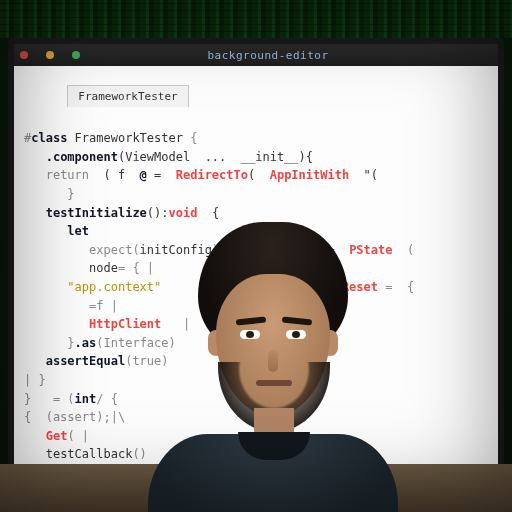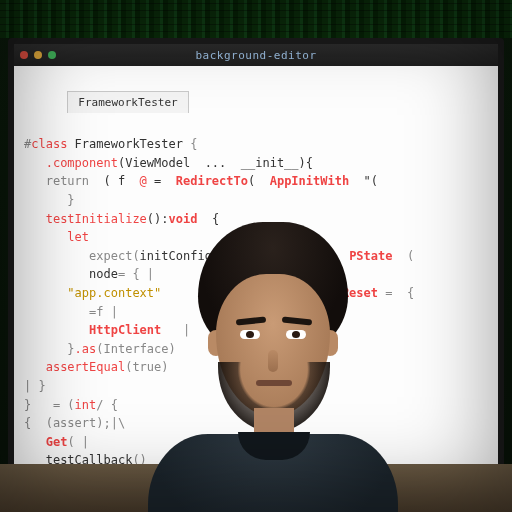--- a/index.html
+++ b/index.html
@@ -5,26 +5,26 @@
   html,body{margin:0;padding:0;width:512px;height:512px;overflow:hidden;font-family:Consolas,Menlo,monospace;font-size:12px;background:#111}
   .scene{position:relative;width:512px;height:512px;background:linear-gradient(#0b1a0b,#081208)}
   
   .pcb{position:absolute;top:0;left:0;right:0;height:38px;background:
     repeating-linear-gradient(90deg,#0a2a0a 0 6px,#0f3a14 6px 9px,#062006 9px 14px),
     linear-gradient(#041a04,#0a2a0a)}
   .pcb:after{content:"";position:absolute;inset:0;background:
     repeating-linear-gradient(0deg,rgba(0,0,0,0) 0 6px,rgba(0,0,0,.35) 6px 7px)}
   
   .monitor{position:absolute;left:8px;right:8px;top:38px;height:432px;border:6px solid #1a1a1a;border-radius:4px;background:#111;box-shadow:0 0 0 2px #000 inset}
-  .titlebar{height:22px;background:linear-gradient(#2b2b2b,#1e1e1e);display:flex;align-items:center;gap:6px;padding:0 6px}
+  .titlebar{height:22px;background:linear-gradient(#2b2b2b,#1e1e1e);display:flex;align-items:center;gap:18px;padding:0 6px}
   .dot{width:8px;height:8px;border-radius:50%}
   .tTitle{flex:1;text-align:center;color:#9bd;letter-spacing:.5px;font-size:11px}
-  .editor{position:absolute;top:22px;left:0;right:0;bottom:0;background:#fdfdfd;color:#222;padding:6px 10px;line-height:1.55;white-space:pre;filter:blur(.4px)}
+  .editor{position:absolute;top:22px;left:0;right:0;bottom:0;background:#fdfdfd;color:#222;padding:0 10px;line-height:1.55;white-space:pre;filter:blur(.4px)}
   .tab{display:inline-block;padding:2px 10px;border:1px solid #c9c9c9;border-bottom:0;background:#f3f3f3;color:#333;font-size:11px;margin-bottom:4px}
-  .kw{color:#ef4444;font-weight:400}
+  .kw{color:#0f172a;font-weight:700}
   .type{color:#ef4444;font-weight:600}
   .str{color:#c09000}
   .dim{color:#888}
   .dark{color:#333}
   
   .desk{position:absolute;left:0;right:0;bottom:0;height:48px;background:linear-gradient(#6a5a44,#4a3c2c)}
   
   .person{position:absolute;left:120px;bottom:0;width:300px;height:300px;filter:blur(.3px)}
   .hair{position:absolute;top:10px;left:78px;width:150px;height:130px;border-radius:70px 70px 55px 55px/80px 80px 60px 60px;background:radial-gradient(ellipse at 50% 20%,#2a211c,#120d0b 70%)}
   .face{position:absolute;top:62px;left:96px;width:114px;height:142px;border-radius:55px 55px 62px 62px/65px 65px 90px 90px;background:radial-gradient(ellipse at 50% 35%,#c99b76,#a77a57 75%)}

